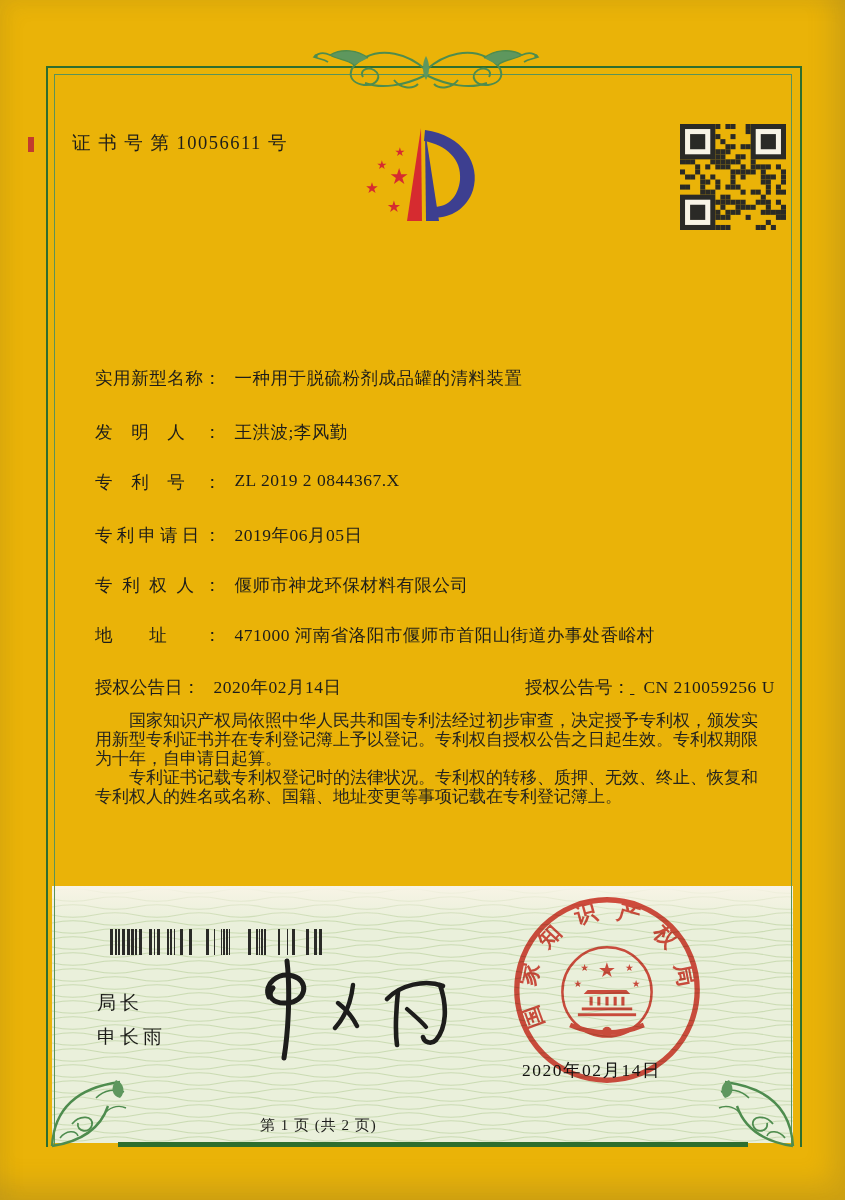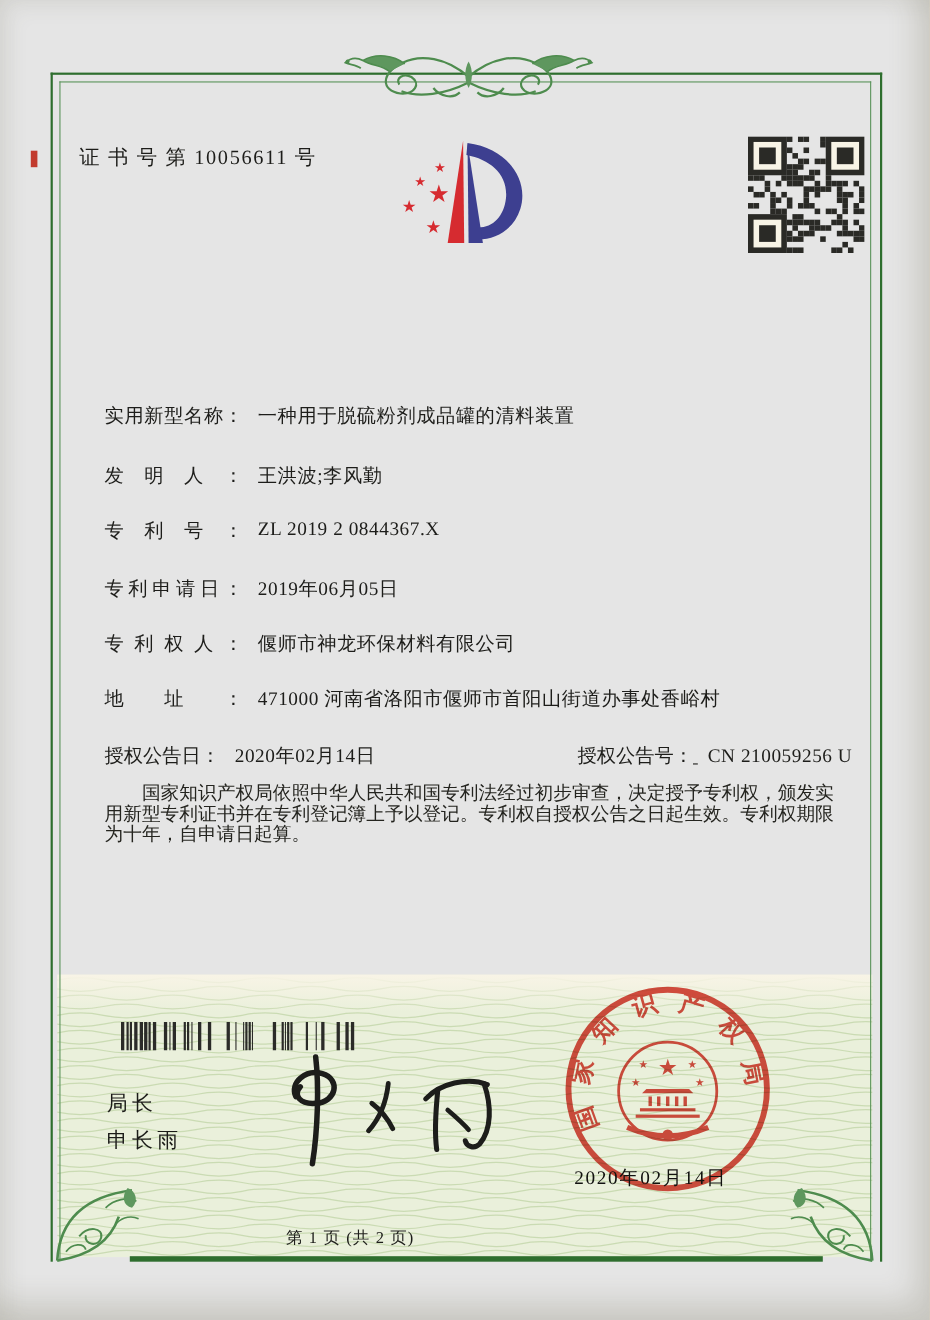--- a/index.html
+++ b/index.html
@@ -1,18 +1,18 @@
 <!DOCTYPE html>
 <html><head>
 <meta charset="utf-8">
 <style>
   html,body{margin:0;padding:0;background:#cfcabb;}
   .paper{
     position:relative;width:845px;height:1200px;margin:0 auto;
-    background:#e5e5e5;overflow:hidden;
+    background:#eab308;overflow:hidden;
     box-shadow:inset -12px -16px 26px rgba(95,88,60,.20), inset 9px 7px 18px rgba(95,88,60,.08);
     font-family:"Liberation Serif","DejaVu Serif",serif;color:#1d1d1a;
   }
   
   .frame-outer{position:absolute;left:46px;top:66px;width:752px;height:1079px;
     border:2.5px solid #2e6e2e;border-bottom:none;}
   .frame-inner{position:absolute;left:54px;top:74px;width:736px;height:1071px;
     border:1.3px solid #5a935a;border-bottom:none;}
   .bottom-line{position:absolute;left:118px;top:1142px;width:630px;height:5px;background:#2e6e2e;}
   .ornament{position:absolute;}
@@ -315,20 +315,21 @@
     <span class="glab">授权公告日：</span>
     <span class="val">2020年02月14日</span>
     <span class="grant2">
       <span class="glab">授权公告号：</span>
       <span class="val">CN 210059256 U</span>
     </span>
   </div>
 
   <div class="paras">
     <p>国家知识产权局依照中华人民共和国专利法经过初步审查，决定授予专利权，颁发实用新型专利证书并在专利登记簿上予以登记。专利权自授权公告之日起生效。专利权期限为十年，自申请日起算。</p>
+    <p>专利证书记载专利权登记时的法律状况。专利权的转移、质押、无效、终止、恢复和专利权人的姓名或名称、国籍、地址变更等事项记载在专利登记簿上。</p>
   </div>
 
   <svg id="barcode" class="barcode" width="222" height="26" viewBox="0 0 222 26">
       <g fill="#2b2b28">
         <rect x="8" y="0" width="3" height="26"></rect>
         <rect x="13" y="0" width="2" height="26"></rect>
         <rect x="16" y="0" width="2" height="26"></rect>
         <rect x="20" y="0" width="3" height="26"></rect>
         <rect x="25" y="0" width="3" height="26"></rect>
         <rect x="29" y="0" width="3" height="26"></rect>

